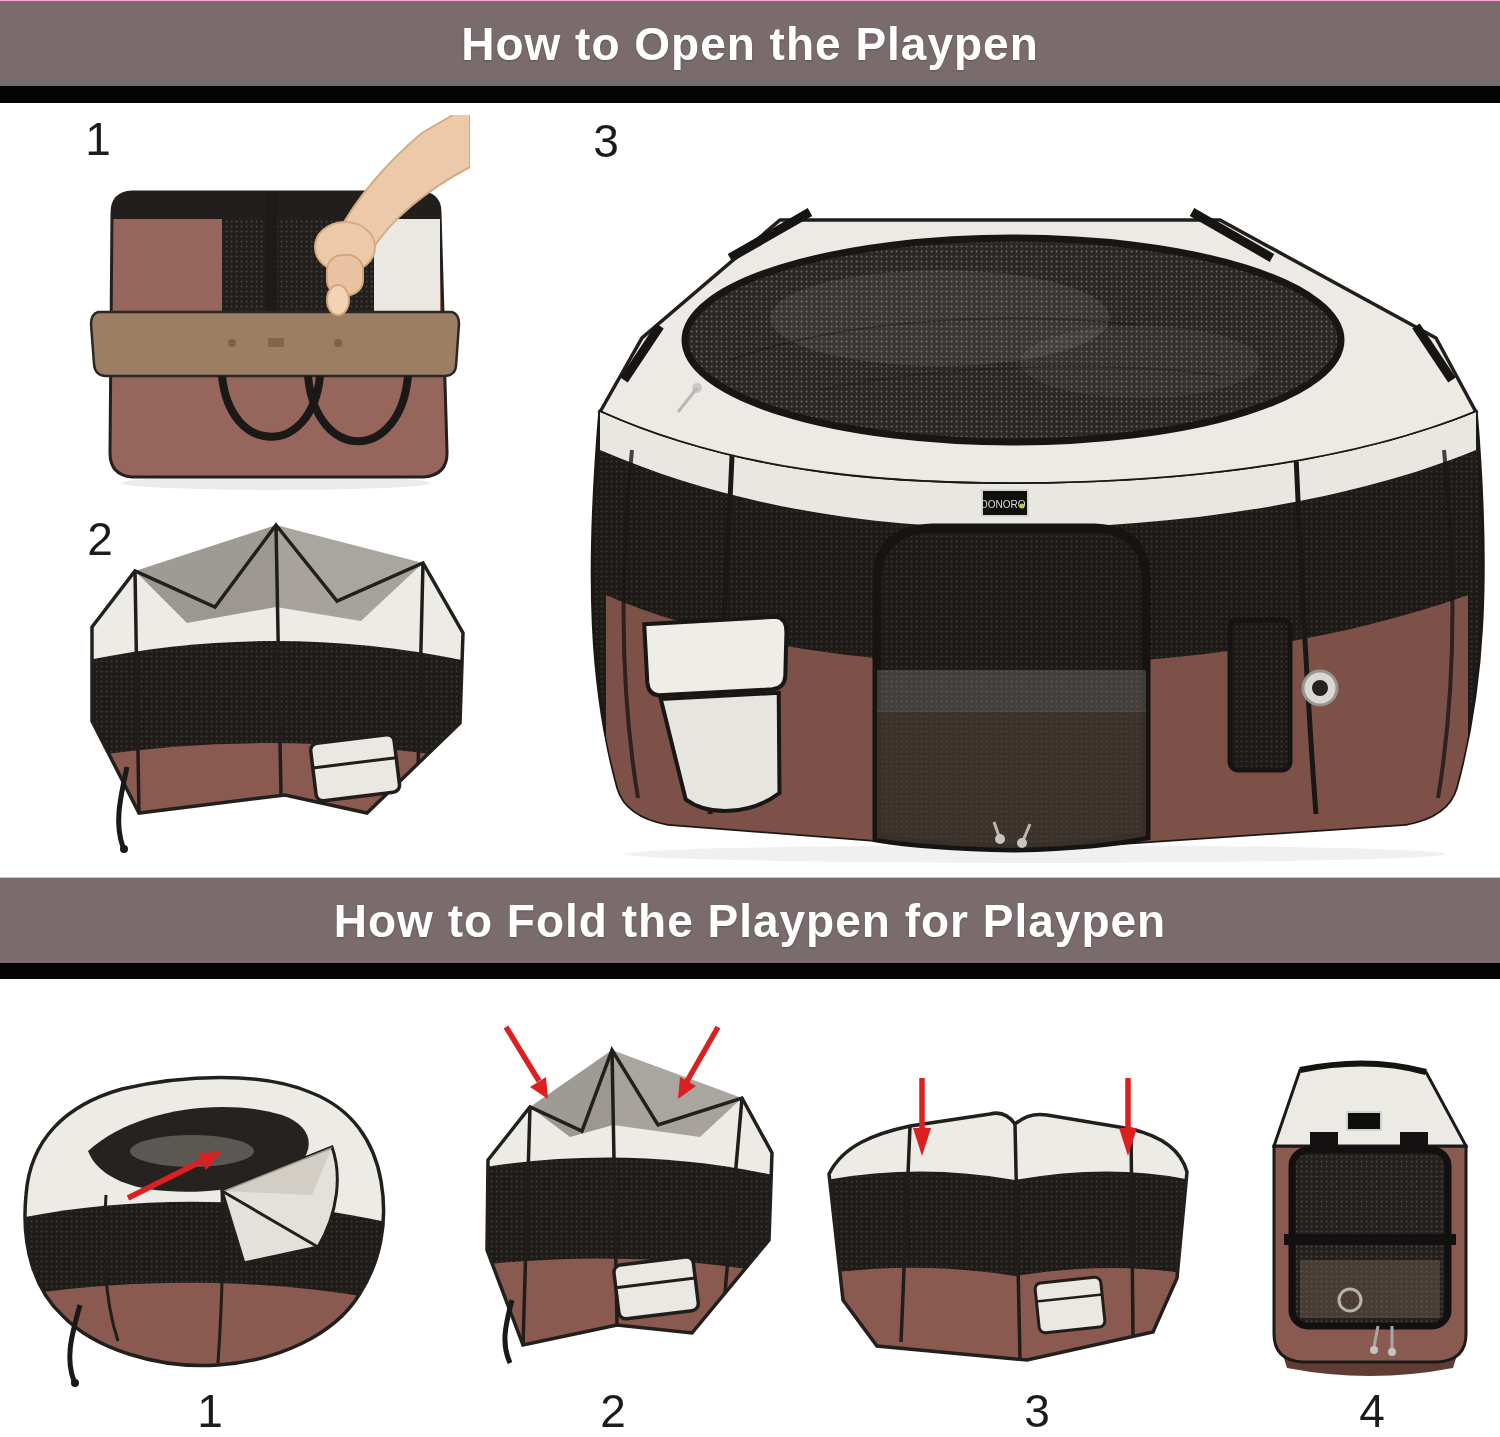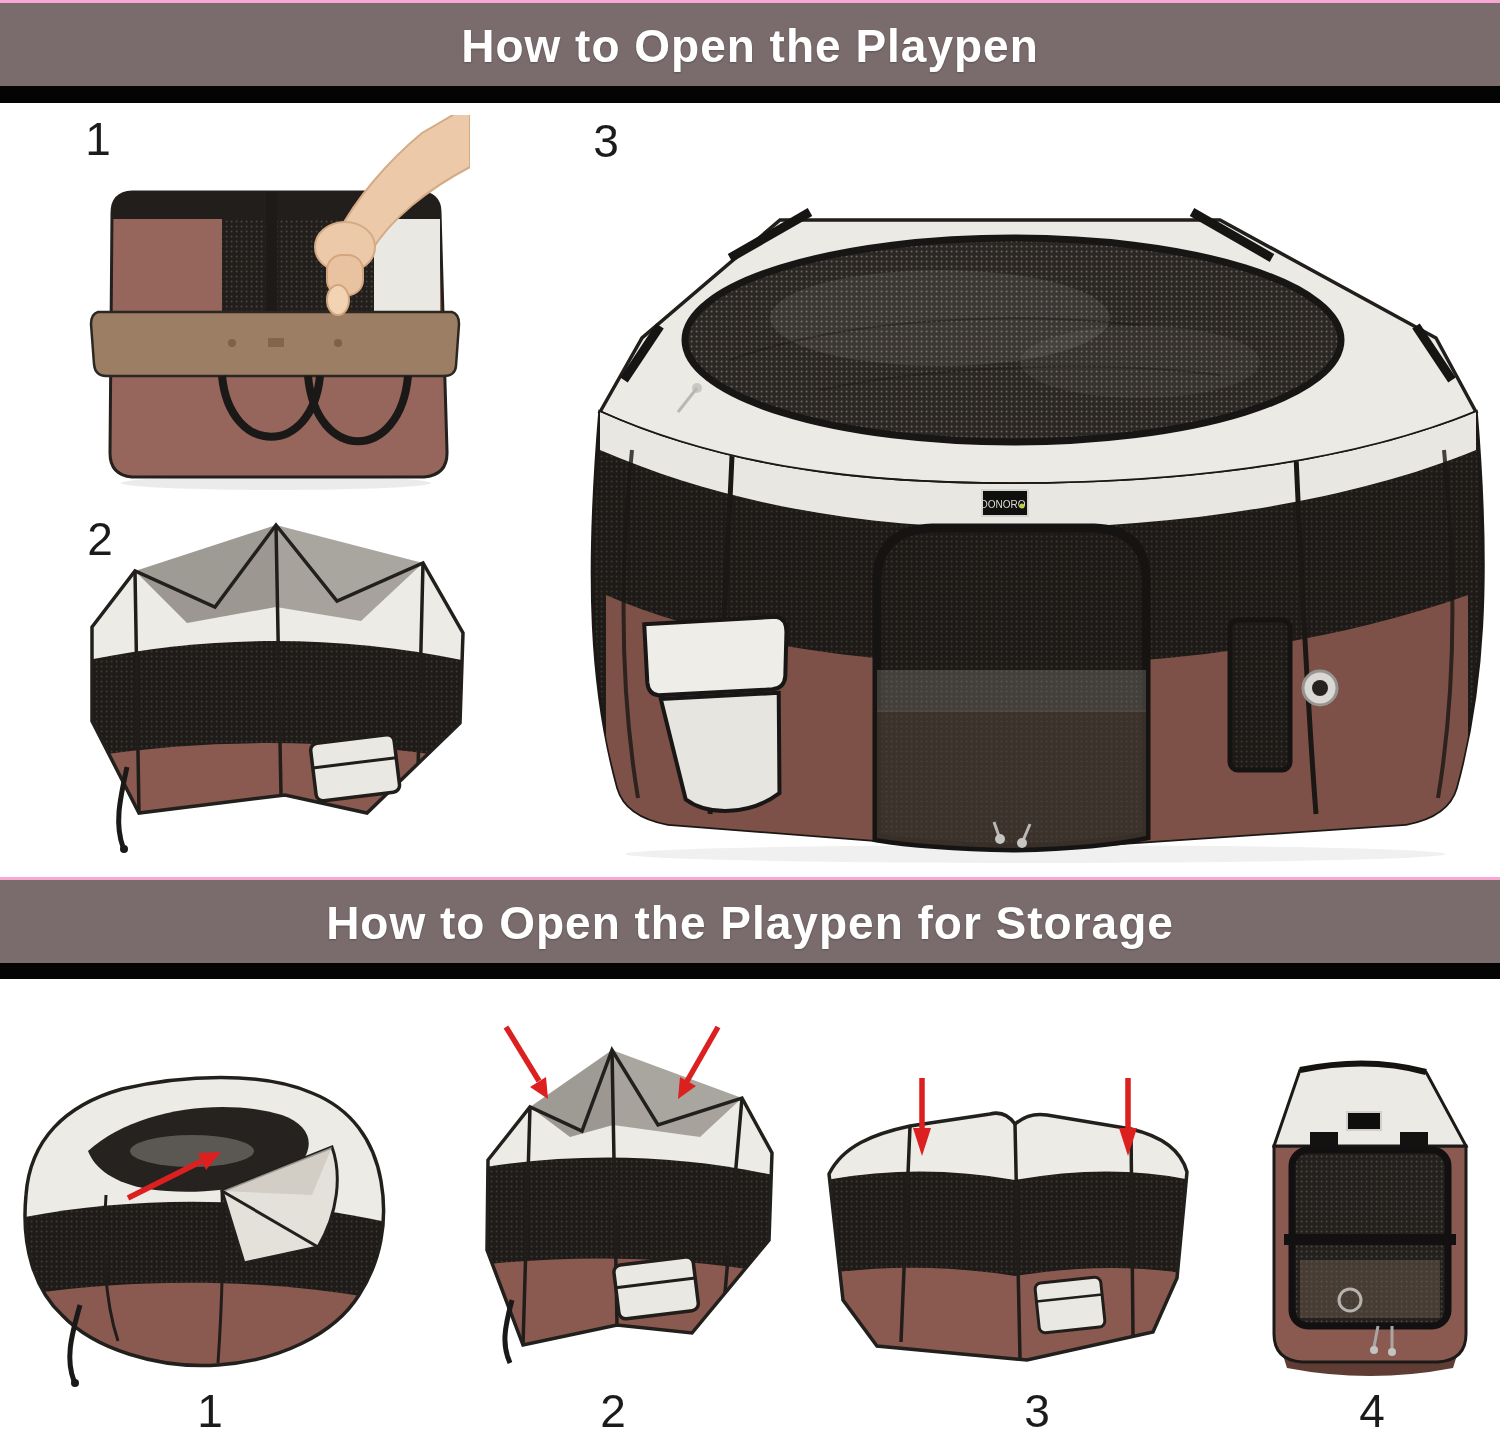--- a/index.html
+++ b/index.html
@@ -2,21 +2,21 @@
 <html><head>
 <meta charset="utf-8">
 <style>
   html,body{margin:0;padding:0;background:#ffffff;}
   #page{
     position:relative;width:1500px;height:1437px;overflow:hidden;
     background:#ffffff;font-family:"Liberation Sans",sans-serif;
   }
   .banner{
     position:absolute;left:0;width:1500px;height:86px;
-    background:#7a6c6d;border-top:3px solid #f9a8d4;
+    background:#7a6c6d;border-top:1px solid #f9a8d4;
     display:flex;align-items:center;justify-content:center;
   }
   .banner .title{
     color:#ffffff;font-size:46px;font-weight:700;letter-spacing:1px;
     text-shadow:0 1px 2px rgba(0,0,0,0.25);
   }
   .strip{position:absolute;left:0;width:1500px;height:17px;background:#040404;}
   .step-number{
     position:absolute;width:56px;text-align:center;
     font-size:46px;font-weight:500;color:#1b1b1b;line-height:1;
@@ -155,21 +155,21 @@
         <path d="M 72,468 L 204,472 Q 214,474 213,488 L 208,532 Q 206,544 194,544 L 80,540 Q 70,538 70,526 Z" fill="#efede7" stroke="#191715" stroke-width="4"></path>
       </g>
 
       <rect x="650" y="470" width="60" height="150" rx="8" fill="url(#meshBody)" stroke="#161412" stroke-width="5"></rect>
       <circle cx="740" cy="538" r="17" fill="#d9d8d5" stroke="#97958f" stroke-width="3"></circle>
       <circle cx="740" cy="538" r="8" fill="#262220"></circle>
     </svg>
   </div>
 
   <div class="banner" style="top:877px;">
-    <span class="title">How to Open the Playpen for Storage</span>
+    <span class="title">How to Fold the Playpen for Playpen</span>
   </div>
   <div class="strip" style="top:963px;height:16px;"></div>
 
   <div class="illo" style="left:10px;top:1045px;width:390px;height:345px;">
     <svg width="390" height="345" viewBox="0 0 390 345">
       <defs>
         <pattern id="mF1" width="5" height="5" patternUnits="userSpaceOnUse">
           <rect width="5" height="5" fill="#1e1b18"></rect>
             <circle cx="1.6" cy="1.6" r="1" fill="#3e3a35"></circle>
         </pattern>

